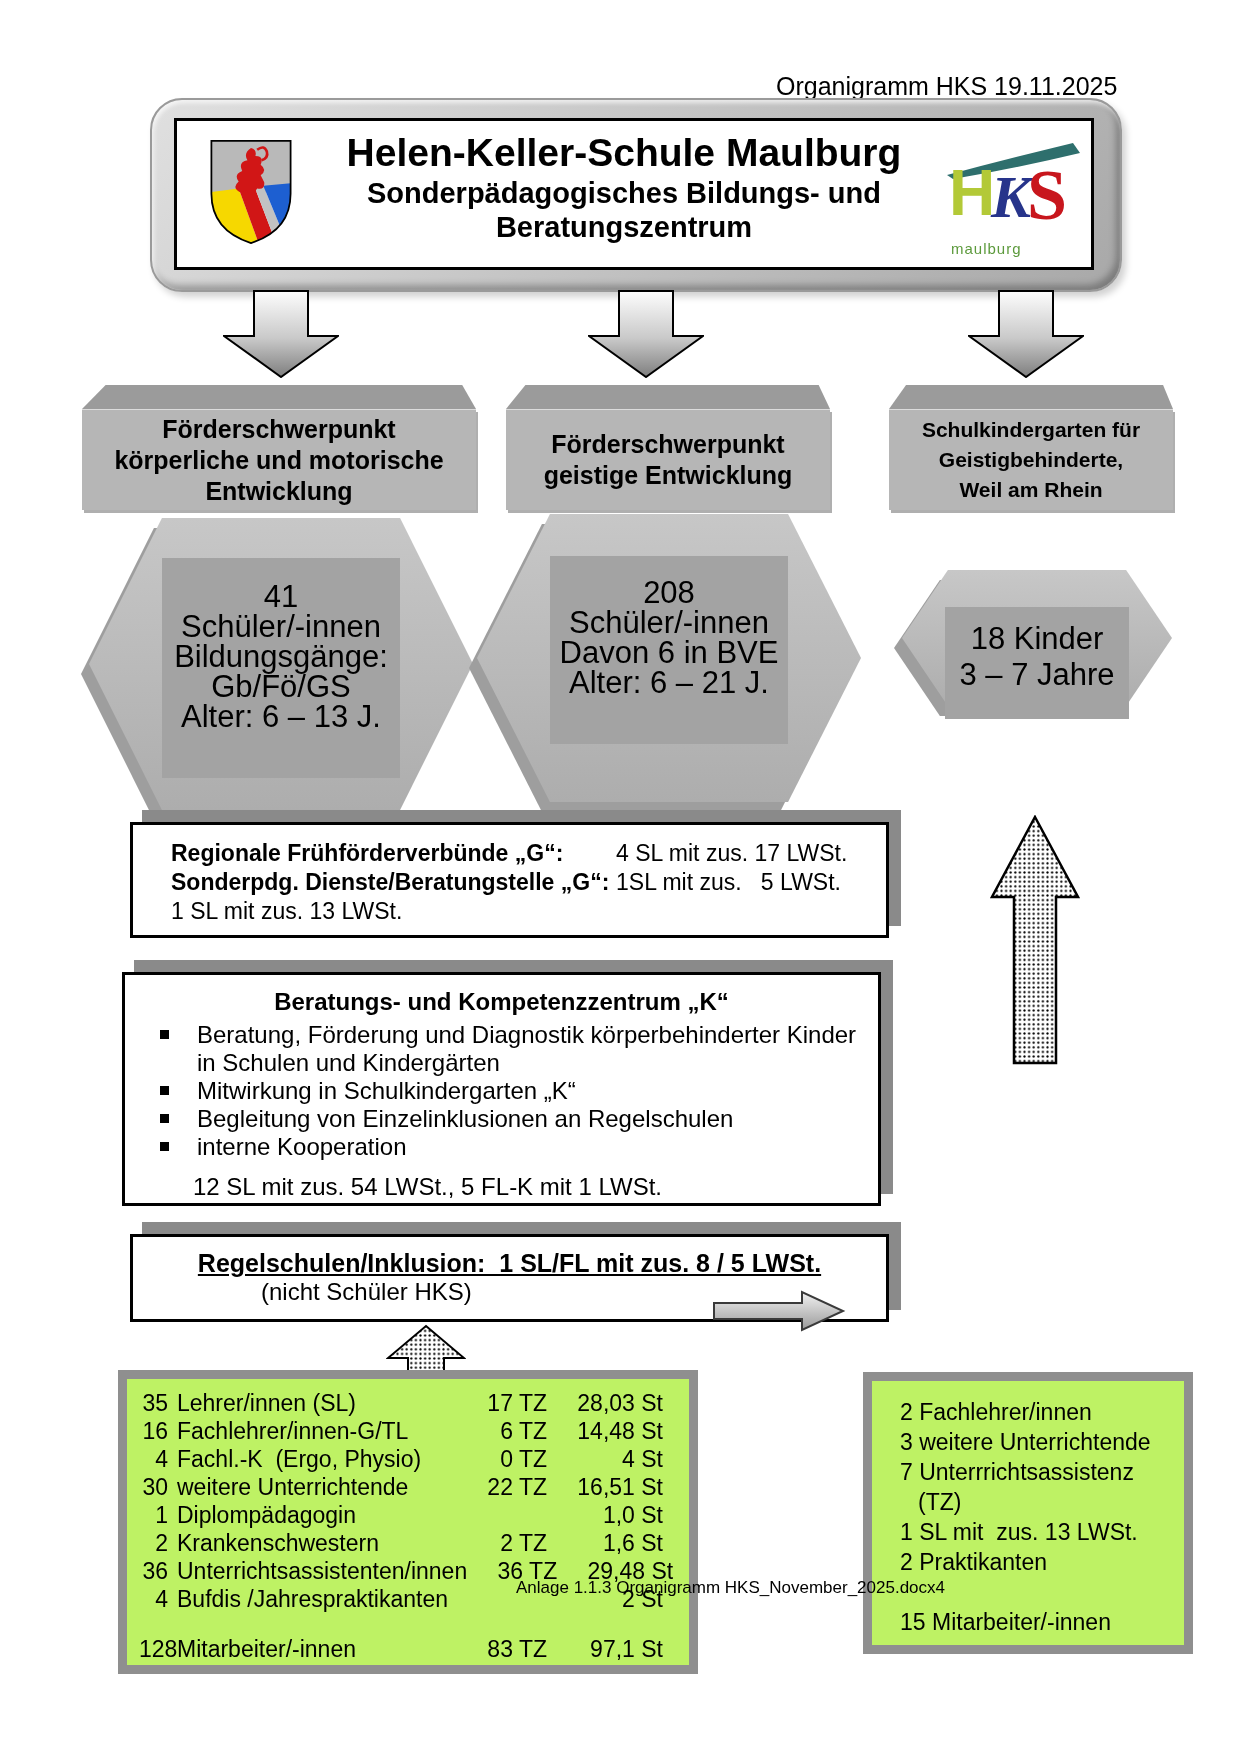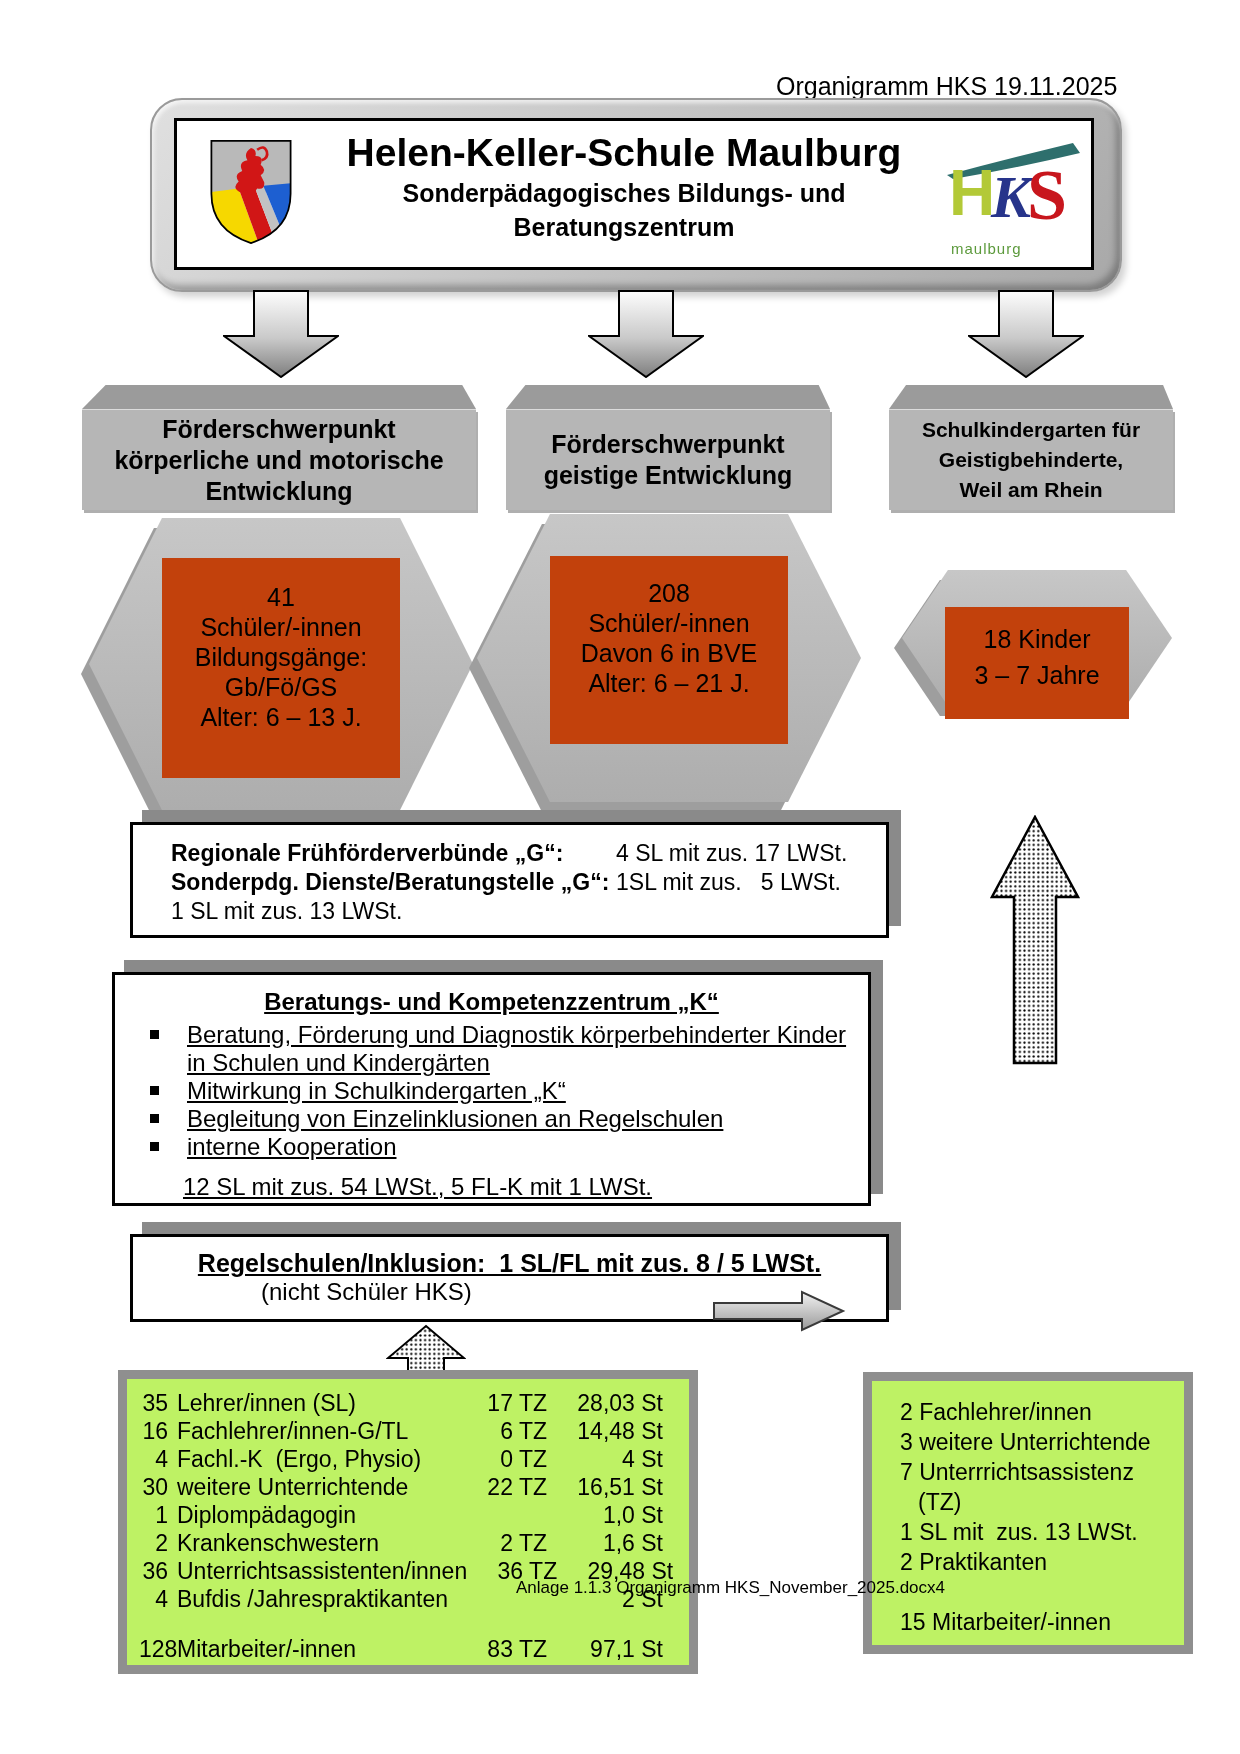--- a/index.html
+++ b/index.html
@@ -11,21 +11,21 @@
   #date-label{left:776px;top:72px;font-size:25px;white-space:nowrap;}
 
   
   #hdr-outer{left:150px;top:98px;width:968px;height:190px;border-radius:32px;
     background:linear-gradient(135deg,#e0e0e0 0%,#c6c6c6 45%,#a8a8a8 100%);
     border:2px solid #9a9a9a;box-shadow:inset 2px 3px 4px rgba(255,255,255,.7),inset -4px -5px 7px rgba(0,0,0,.28),4px 5px 7px rgba(0,0,0,.18);}
   #hdr-inner{position:absolute;left:22px;top:18px;width:914px;height:146px;background:#fff;border:3px solid #000;}
   #crest{position:absolute;left:30px;top:12px;width:88px;height:118px;}
   #hdr-titles{position:absolute;left:140px;right:160px;top:8px;text-align:center;}
   #hdr-title{font-size:39px;font-weight:bold;line-height:47px;white-space:nowrap;}
-  .hdr-sub{font-size:25px;font-weight:bold;line-height:34px;}
+  .hdr-sub{font-size:29px;font-weight:bold;line-height:34px;}
   #hks-logo{position:absolute;right:10px;top:6px;width:134px;height:132px;}
   #hks-roof{position:absolute;left:0;top:16px;width:134px;height:36px;}
   .hks-letter{position:absolute;font-family:"Liberation Serif",serif;font-weight:bold;}
   #hks-h{left:2px;top:34px;font-size:64px;line-height:64px;color:#b3c937;font-family:"Liberation Sans",sans-serif;}
   #hks-k{left:44px;top:40px;font-size:60px;line-height:60px;color:#27348b;font-style:italic;}
   #hks-s{left:80px;top:32px;font-size:72px;line-height:72px;color:#c8161d;}
   #hks-caption{position:absolute;left:4px;bottom:2px;font-size:15px;color:#5c9a3c;letter-spacing:1px;}
 
   .darrow{width:116px;height:88px;}
 
@@ -42,36 +42,36 @@
   
   .hex{position:absolute;}
   .hex-depth,.hex-shape{position:absolute;left:0;top:0;width:100%;height:100%;}
   .hex-shape{background:linear-gradient(180deg,#c7c7c7 0%,#b9b9b9 55%,#adadad 100%);}
   .hex-depth{background:#9e9e9e;transform:translate(-8px,10px);}
   .hexclip-a{clip-path:polygon(19% 0,81% 0,100% 50%,81% 100%,19% 100%,0 50%);}
   .hexclip-c{clip-path:polygon(17% 0,83% 0,100% 50%,83% 100%,17% 100%,0 50%);}
   #hexA{left:89px;top:518px;width:384px;height:292px;}
   #hexB{left:477px;top:514px;width:384px;height:288px;}
   #hexC{left:902px;top:570px;width:270px;height:136px;}
-  .hex-label{position:absolute;background:#c2410c;text-align:center;font-size:25px;line-height:30px;}
+  .hex-label{position:absolute;background:#a3a3a3;text-align:center;font-size:31px;line-height:30px;}
   #hexA .hex-label{left:73px;top:40px;width:238px;height:196px;padding-top:24px;}
   #hexB .hex-label{left:73px;top:42px;width:238px;height:166px;padding-top:22px;}
   #hexC .hex-label{left:43px;top:37px;width:184px;height:98px;padding-top:14px;line-height:36px;}
 
   
   .sbox{position:absolute;}
   .sbox::before{content:"";position:absolute;left:12px;top:-12px;width:100%;height:100%;background:#8a8a8a;}
   .sbox-white{position:relative;width:100%;height:100%;background:#fff;border:3px solid #000;box-sizing:border-box;}
   #fffbox{left:130px;top:822px;width:759px;height:116px;}
   .fff-rows{padding:14px 0 0 38px;}
   .fff-row{display:flex;font-size:23px;line-height:29px;}
   .fff-label{font-weight:bold;min-width:445px;white-space:pre;}
   .fff-value{white-space:pre;}
 
-  #kzbox{left:112px;top:972px;width:759px;height:234px;text-decoration:underline;}
+  #kzbox{left:122px;top:972px;width:759px;height:234px;}
   #kz-title{padding-top:12px;text-align:center;font-weight:bold;font-size:24px;line-height:30px;}
   #kz-bullets{margin-top:4px;padding-left:72px;font-size:24px;line-height:28px;}
   .kz-line{position:relative;white-space:pre;}
   .kz-line.first::before{content:"";position:absolute;left:-37px;top:9px;width:9px;height:9px;background:#000;}
   #kz-summary{margin-top:12px;padding-left:68px;font-size:24px;line-height:28px;white-space:pre;}
 
   #regelbox{left:130px;top:1234px;width:759px;height:88px;}
   #regel-line1{padding-top:12px;text-align:center;font-weight:bold;font-size:25px;line-height:29px;white-space:pre;text-decoration:underline;}
   #regel-line2{padding-left:128px;font-size:24px;line-height:27px;}
 

